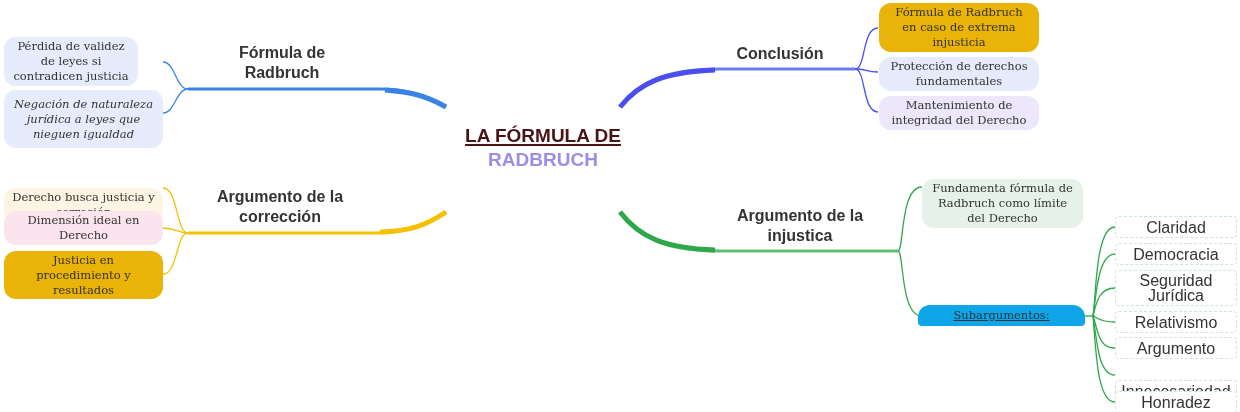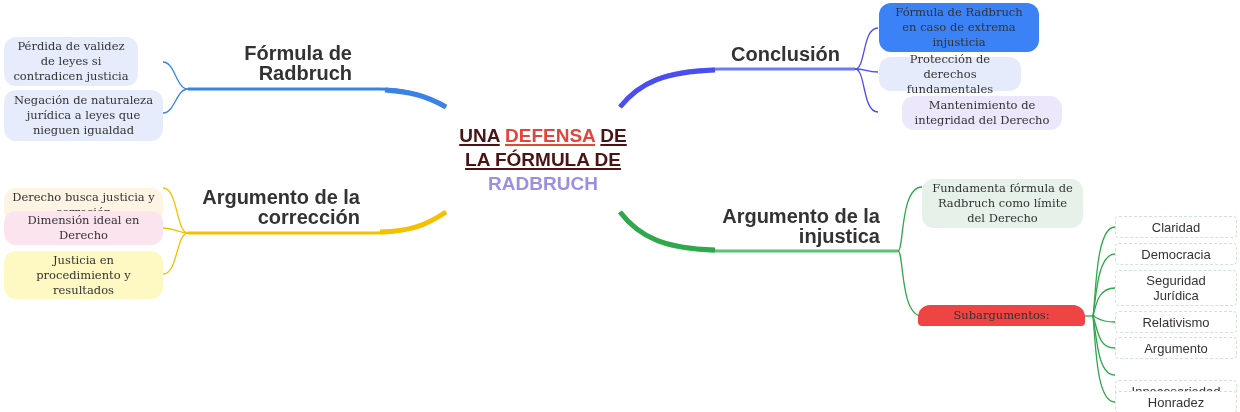--- a/index.html
+++ b/index.html
@@ -1,22 +1,22 @@
 <!DOCTYPE html>
 <html><head>
 <meta charset="utf-8">
 <style>
   html, body { margin:0; padding:0; background:#ffffff; }
   body { width:1240px; height:412px; position:relative; overflow:hidden; font-family:"DejaVu Serif", serif; }
   svg.links { position:absolute; left:0; top:0; width:1240px; height:412px; }
   .node { position:absolute; box-sizing:border-box; text-align:center; font-family:"DejaVu Serif", serif; font-size:11.5px; line-height:15px; color:#333; border-radius:12px; display:flex; align-items:center; justify-content:center; padding:2px 8px; }
-  .branch { position:absolute; font-family:"Liberation Sans", sans-serif; font-weight:bold; font-size:20px; line-height:20px; color:#333; text-align:right; }
+  .branch { position:absolute; font-family:"Liberation Sans", sans-serif; font-weight:bold; font-size:16px; line-height:20px; color:#333; text-align:center; }
   .center { position:absolute; left:440px; top:124px; width:206px; text-align:center; font-family:"Liberation Sans", sans-serif; font-weight:bold; font-size:19px; line-height:24px; }
   .center .u { text-decoration:underline; text-decoration-thickness:2px; text-underline-offset:2px; }
-  .dash { position:absolute; box-sizing:border-box; border:1.5px dashed #cfe6d6; border-radius:4px; font-family:"Liberation Sans", sans-serif; font-size:13px; line-height:15px; color:#333; text-align:center; display:flex; align-items:center; justify-content:center; background:#fff; }
+  .dash { position:absolute; box-sizing:border-box; border:1.5px dashed #cfe6d6; border-radius:4px; font-family:"Liberation Sans", sans-serif; font-size:16px; line-height:15px; color:#333; text-align:center; display:flex; align-items:center; justify-content:center; background:#fff; }
 </style>
 </head>
 <body>
 
 <svg class="links" viewBox="0 0 1240 412">
 
   <path d="M446,107 C420,92 400,89 380,89 L188,89" stroke="#3b82e6" stroke-width="3" fill="none"></path>
   <path d="M446,107 C425,95 410,92 385,90" stroke="#3b82e6" stroke-width="5" fill="none"></path>
   <path d="M188,89 C176,89 175,62 163,62" stroke="#3b82e6" stroke-width="1.3" fill="none"></path>
   <path d="M188,89 C176,89 175,113 163,113" stroke="#3b82e6" stroke-width="1.3" fill="none"></path>
@@ -42,75 +42,70 @@
   <path d="M1093,316 C1096,300 1095,227 1115,227" stroke="#2ea84a" stroke-width="1.3" fill="none"></path>
   <path d="M1093,316 C1096,300 1097,254 1115,254" stroke="#2ea84a" stroke-width="1.3" fill="none"></path>
   <path d="M1093,316 C1096,305 1098,288 1115,288" stroke="#2ea84a" stroke-width="1.3" fill="none"></path>
   <path d="M1093,316 C1098,318 1100,322 1115,322" stroke="#2ea84a" stroke-width="1.3" fill="none"></path>
   <path d="M1093,316 C1098,330 1098,348 1115,348" stroke="#2ea84a" stroke-width="1.3" fill="none"></path>
   <path d="M1093,316 C1097,340 1098,375 1115,375" stroke="#2ea84a" stroke-width="1.3" fill="none"></path>
   <path d="M1093,316 C1096,350 1097,402 1115,402" stroke="#2ea84a" stroke-width="1.3" fill="none"></path>
 </svg>
 
 <div class="center">
-  <div>
-    <span class="u" style="color:#4a1414">UNA</span>
-    <span class="u" style="color:#e0463a">DEFENSA</span>
-    <span class="u" style="color:#4a1414">DE</span>
-  </div>
   <div class="u" style="color:#4a1414">LA FÓRMULA DE</div>
   <div style="color:#9b8ee6">RADBRUCH</div>
 </div>
 
 <div class="branch" style="left:212px; top:43px; width:140px;">
   <div>Fórmula de</div>
   <div>Radbruch</div>
 </div>
 <div class="node" style="left:4px; top:37px; width:134px; height:49px; background:#e6ecfb;">
   <span>Pérdida de validez de leyes si contradicen justicia</span>
 </div>
-<div class="node" style="left:4px; top:90px; width:159px; height:51px; background:#e6ecfb;">
+<div class="node" style="left:4px; top:90px; width:159px; height:58px; background:#e6ecfb;font-style:italic;">
   <span>Negación de naturaleza jurídica a leyes que nieguen igualdad</span>
 </div>
 
 <div class="branch" style="left:200px; top:187px; width:160px;">
   <div>Argumento de la</div>
   <div>corrección</div>
 </div>
 <div class="node" style="left:4px; top:172px; width:159px; height:34px; background:#fdf4e3;margin-top:16px;">
   <span>Derecho busca justicia y correción</span>
 </div>
 <div class="node" style="left:4px; top:211px; width:159px; height:34px; background:#fbe4ee;">
   <span>Dimensión ideal en Derecho</span>
 </div>
-<div class="node" style="left:4px; top:251px; width:159px; height:48px; background:#fef9c3;">
+<div class="node" style="left:4px; top:251px; width:159px; height:48px; background:#eab308;">
   <span>Justicia en procedimiento y resultados</span>
 </div>
 
 <div class="branch" style="left:720px; top:44px; width:120px;">
   <div>Conclusión</div>
 </div>
-<div class="node" style="left:879px; top:3px; width:160px; height:49px; background:#3b82f6;">
+<div class="node" style="left:879px; top:3px; width:160px; height:49px; background:#eab308;">
   <span>Fórmula de Radbruch en caso de extrema injusticia</span>
 </div>
-<div class="node" style="left:879px; top:57px; width:142px; height:34px; background:#e6ebfb;">
+<div class="node" style="left:879px; top:57px; width:160px; height:34px; background:#e6ebfb;">
   <span>Protección de derechos fundamentales</span>
 </div>
-<div class="node" style="left:902px; top:96px; width:160px; height:34px; background:#ece7fa;justify-content:flex-end;">
+<div class="node" style="left:879px; top:96px; width:160px; height:34px; background:#ece7fa;justify-content:flex-end;">
   <span>Mantenimiento de integridad del Derecho</span>
 </div>
 
 <div class="branch" style="left:720px; top:206px; width:160px;">
   <div>Argumento de la</div>
   <div>injustica</div>
 </div>
 <div class="node" style="left:922px; top:163px; width:161px; height:49px; background:#e6f1e9;margin-top:16px;">
   <span>Fundamenta fórmula de Radbruch como límite del Derecho</span>
 </div>
-<div class="node" style="left:918px; top:305px; width:167px; height:21px; background:#ef4444; border-radius:12px 12px 4px 4px;">
+<div class="node" style="left:918px; top:305px; width:167px; height:21px; background:#0ea5e9; border-radius:12px 12px 4px 4px;text-decoration:underline;">
   <span>Subargumentos:</span>
 </div>
 
 <div class="dash" style="left:1115px; top:216px; width:122px; height:22px;">
   <span>Claridad</span>
 </div>
 <div class="dash" style="left:1115px; top:243px; width:122px; height:22px;">
   <span>Democracia</span>
 </div>
 <div class="dash" style="left:1115px; top:270px; width:122px; height:36px;">

